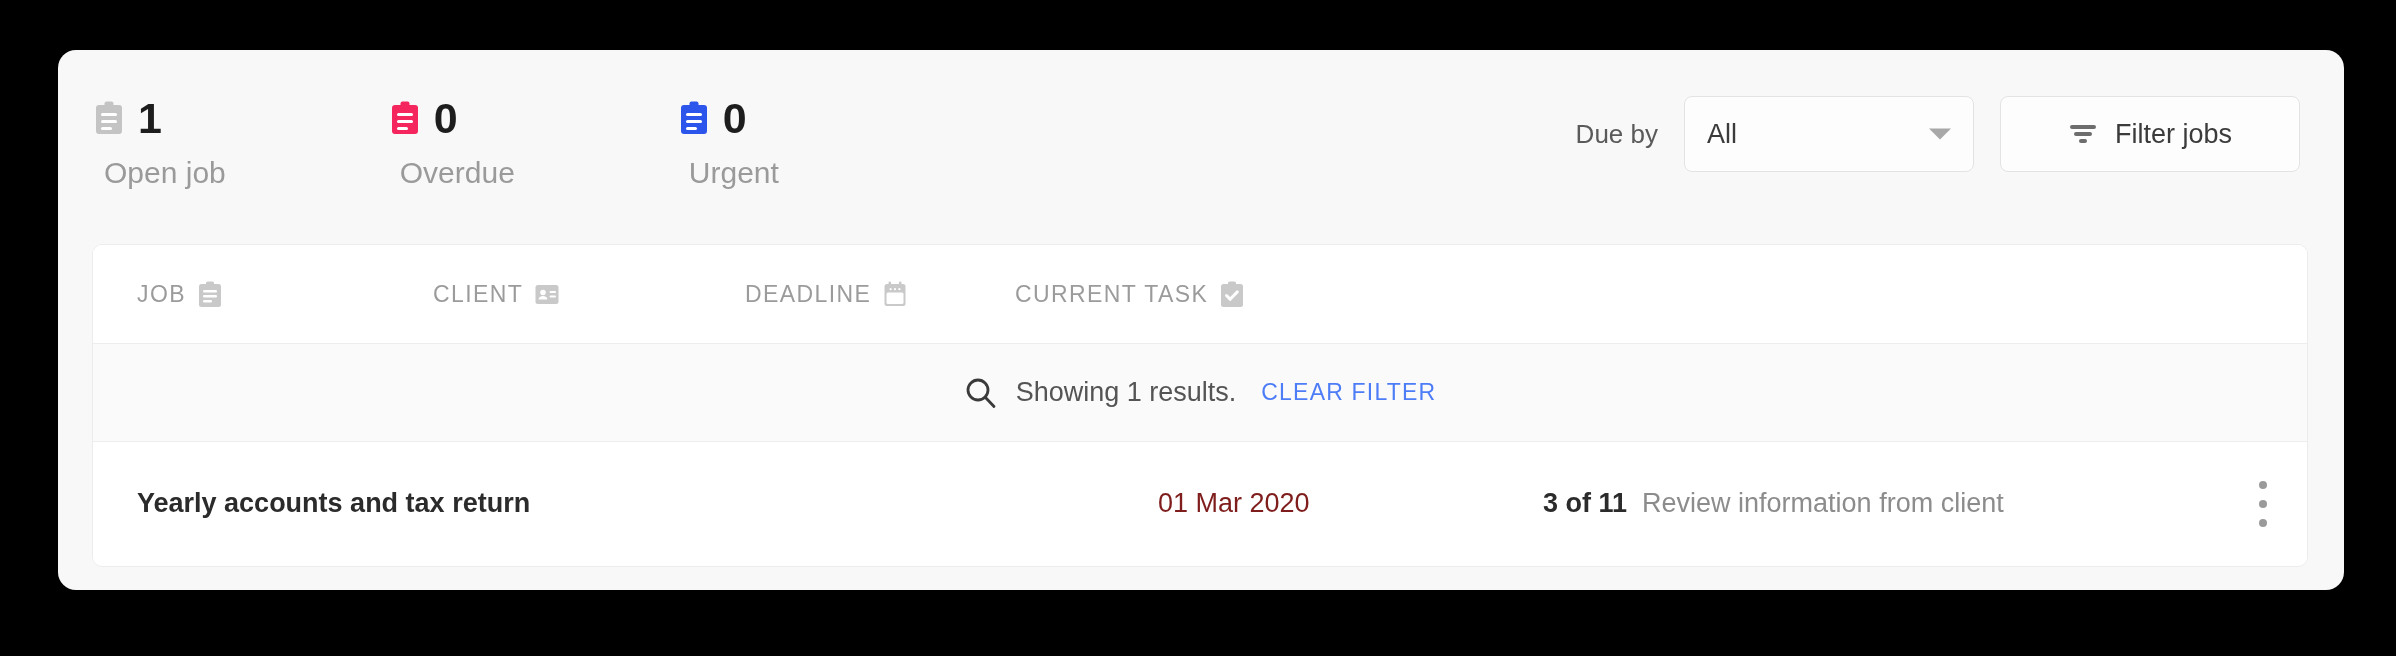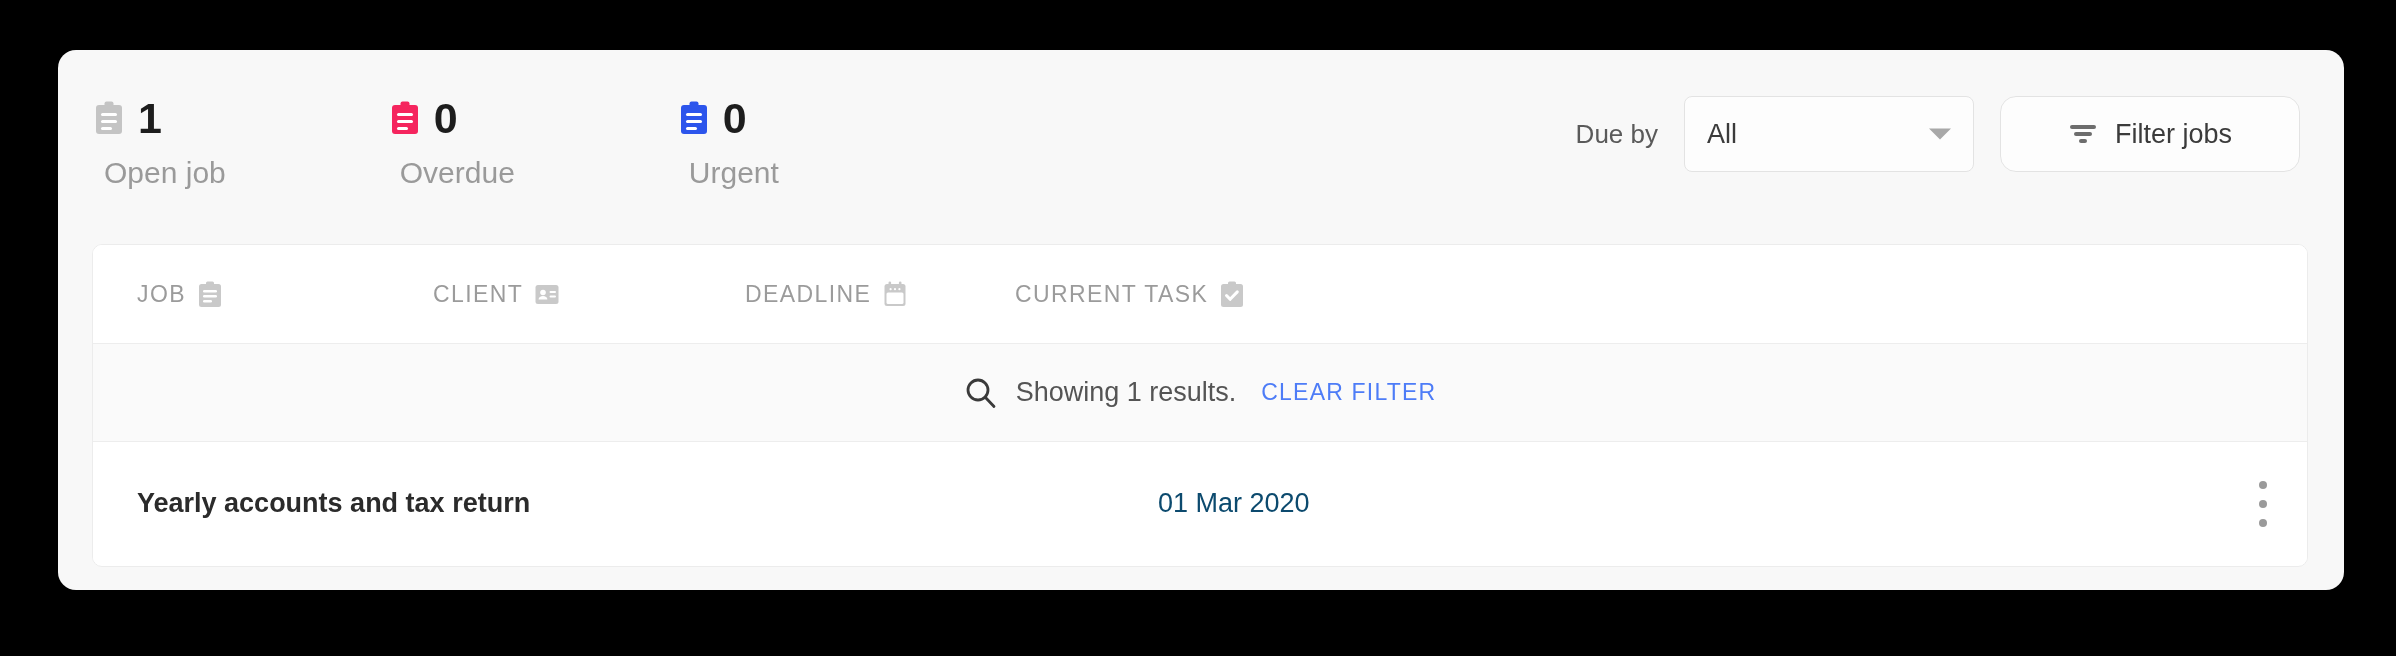--- a/index.html
+++ b/index.html
@@ -119,21 +119,21 @@
     border-left: 11px solid transparent;
     border-right: 11px solid transparent;
     border-top: 11px solid #a8a8a8;
   }
 
   .filter-btn {
     width: 300px;
     height: 76px;
     background: #fdfdfd;
     border: 1px solid #e3e3e3;
-    border-radius: 16px;
+    border-radius: 8px;
     display: flex;
     align-items: center;
     justify-content: center;
     gap: 17px;
     cursor: pointer;
   }
 
   .filter-btn-label {
     font-size: 27px;
     color: #3b3b3b;
@@ -240,21 +240,21 @@
   .td-client {
     left: 440px;
     font-size: 27px;
     color: #4a4a4a;
     white-space: nowrap;
   }
 
   .td-deadline {
     left: 1065px;
     font-size: 27px;
-    color: #0c4a6e;
+    color: #7f1d1d;
     white-space: nowrap;
   }
 
   .td-task {
     left: 1450px;
     gap: 15px;
   }
 
   .task-progress {
     font-size: 27px;
@@ -444,20 +444,24 @@
         <span class="clear-filter">CLEAR FILTER</span>
       </div>
 
       <div class="trow">
 
         <div class="td td-job">Yearly accounts and tax return</div>
 
 
         <div class="td td-deadline">01 Mar 2020</div>
 
+        <div class="td td-task">
+          <span class="task-progress">3 of 11</span>
+          <span class="task-name">Review information from client</span>
+        </div>
 
         <div class="kebab">
           <span></span>
           <span></span>
           <span></span>
         </div>
 
       </div>
 
     </div>

